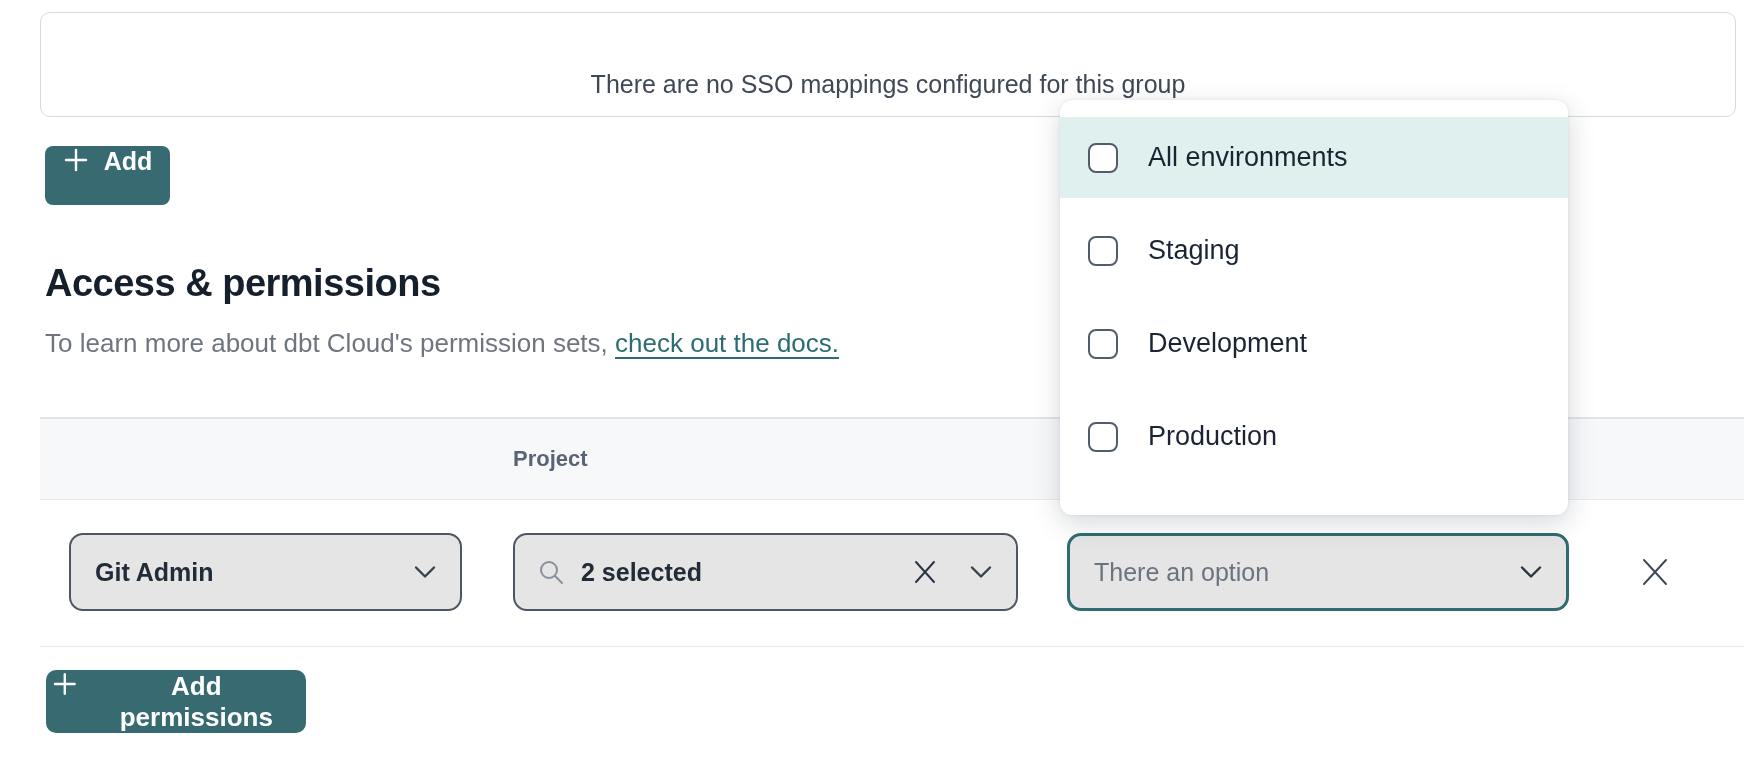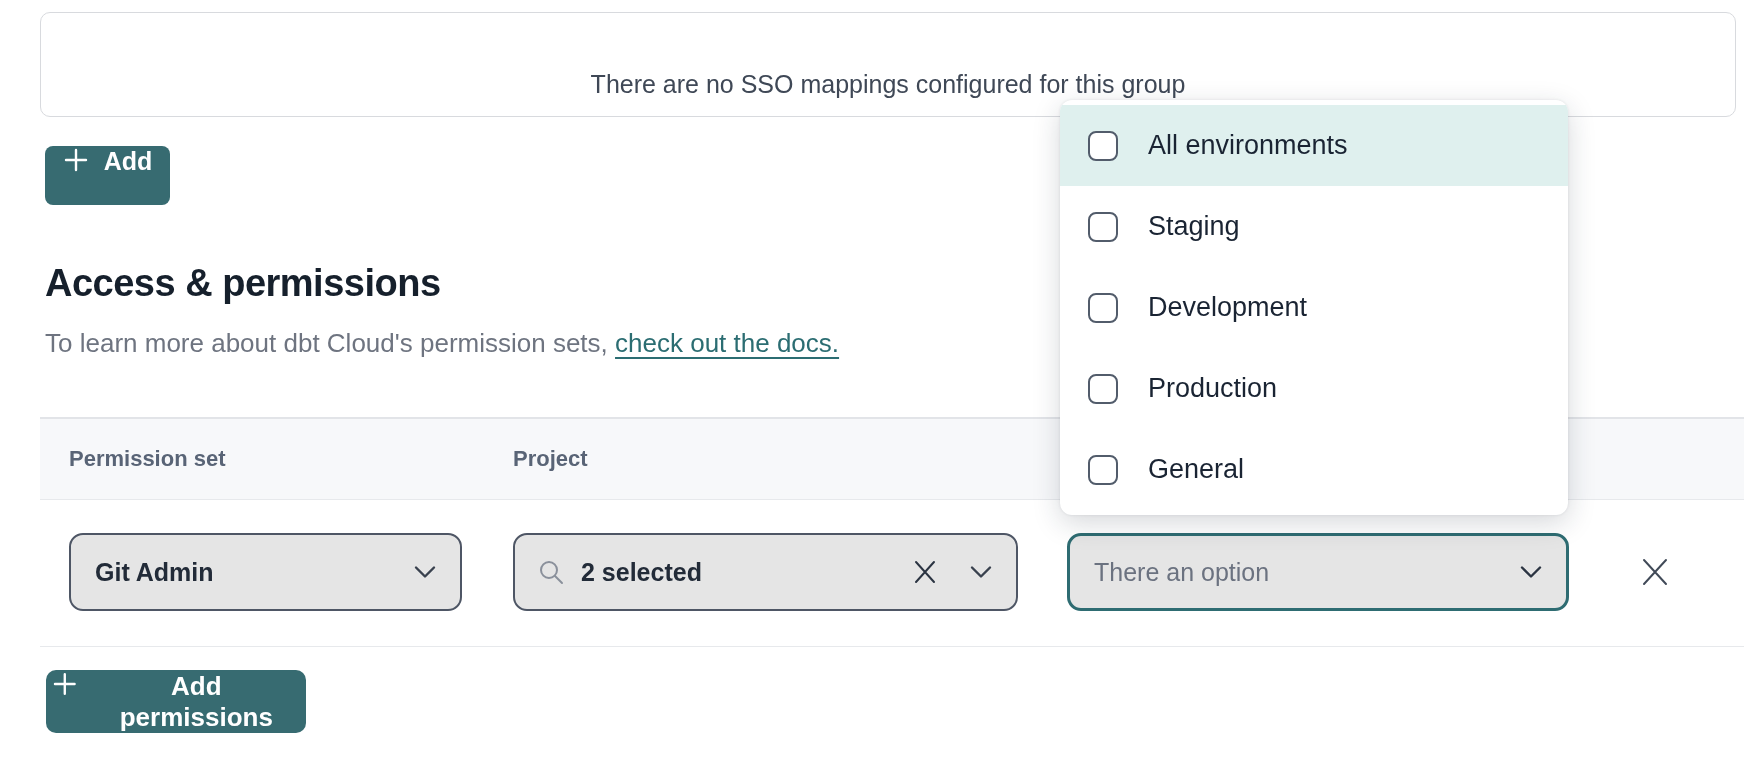--- a/index.html
+++ b/index.html
@@ -53,21 +53,21 @@
     position:absolute;left:1629px;top:546px;width:52px;height:52px;
     background:none;border:none;display:flex;align-items:center;justify-content:center;cursor:pointer;
   }
   .row-divider{position:absolute;left:40px;top:646px;width:1704px;height:1px;background:#E7E9EC;}
   
   .dropdown{
     position:absolute;left:1060px;top:100px;width:508px;height:415px;z-index:10;
     background:#fff;border-radius:12px;overflow:hidden;box-sizing:border-box;padding:5px 0;
     box-shadow:0 8px 28px rgba(27,38,54,.18),0 0 3px rgba(27,38,54,.10);
   }
-  .opt{height:81px;display:flex;align-items:center;gap:30px;padding-left:28px;cursor:pointer;}
+  .opt{height:81px;display:flex;align-items:center;gap:30px;padding-left:28px;cursor:pointer;margin-top:12px;}
   .opt.highlight{background:#DFF0EE;}
   .cb{width:30px;height:30px;box-sizing:border-box;border:2.5px solid #525C6B;border-radius:8px;background:#fff;flex:0 0 auto;}
   .opt-label{font-size:27px;color:#1A2433;}
   svg{display:block;}
 </style>
 </head>
 <body>
 
 <div class="stage">
 
@@ -80,21 +80,20 @@
       <path d="M13 3 V23 M3 13 H23" stroke="#fff" stroke-width="2.4" stroke-linecap="round" fill="none"></path>
     </svg>
     <span>Add</span>
   </button>
 
   <h2 class="page-title">Access &amp; permissions</h2>
 
   <p class="desc"><span>To learn more about dbt Cloud's permission sets, </span><a class="docs-link">check out the docs.</a></p>
 
   <div class="thead">
-    <span class="th th1">Permission set</span>
     <span class="th th2">Project</span>
   </div>
 
   <div class="field sel-permission">
     <span class="val">Git Admin</span>
     <span class="chev">
       <svg width="22" height="13" viewBox="0 0 22 13">
           <path d="M2 2 L11 11 L20 2" stroke="#39414E" stroke-width="2.4" fill="none" stroke-linecap="round" stroke-linejoin="round"></path>
         </svg>
     </span>

